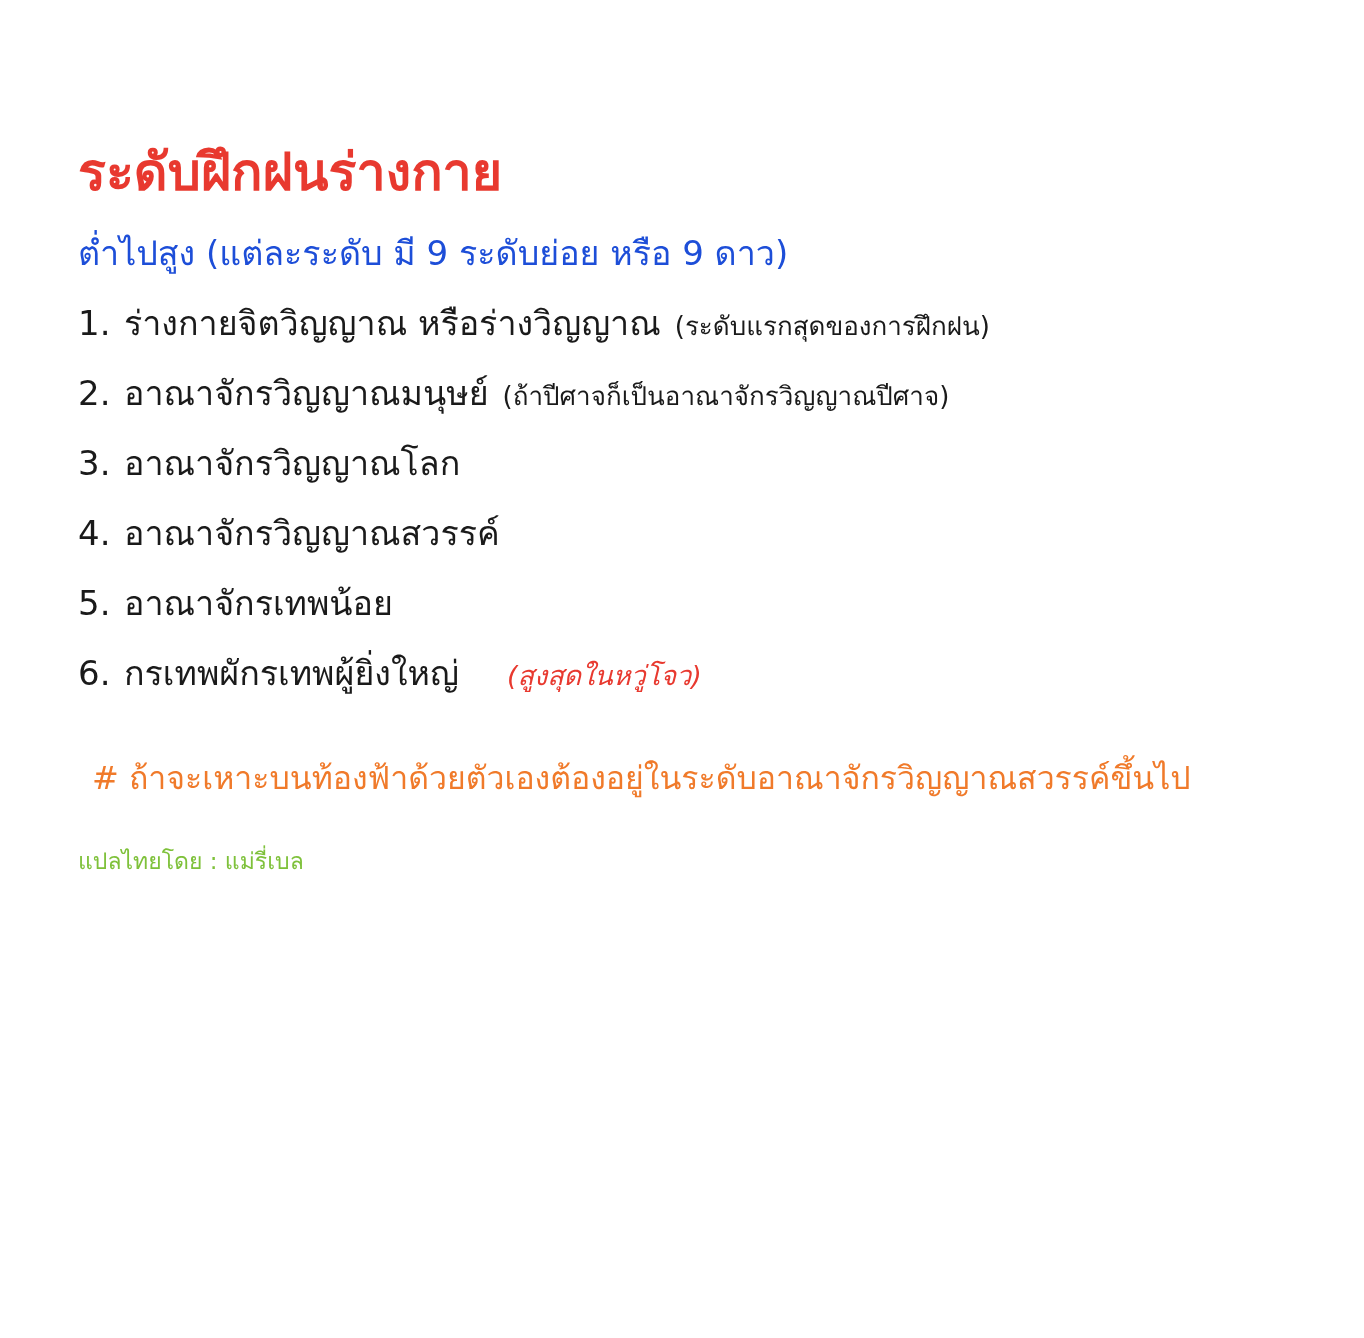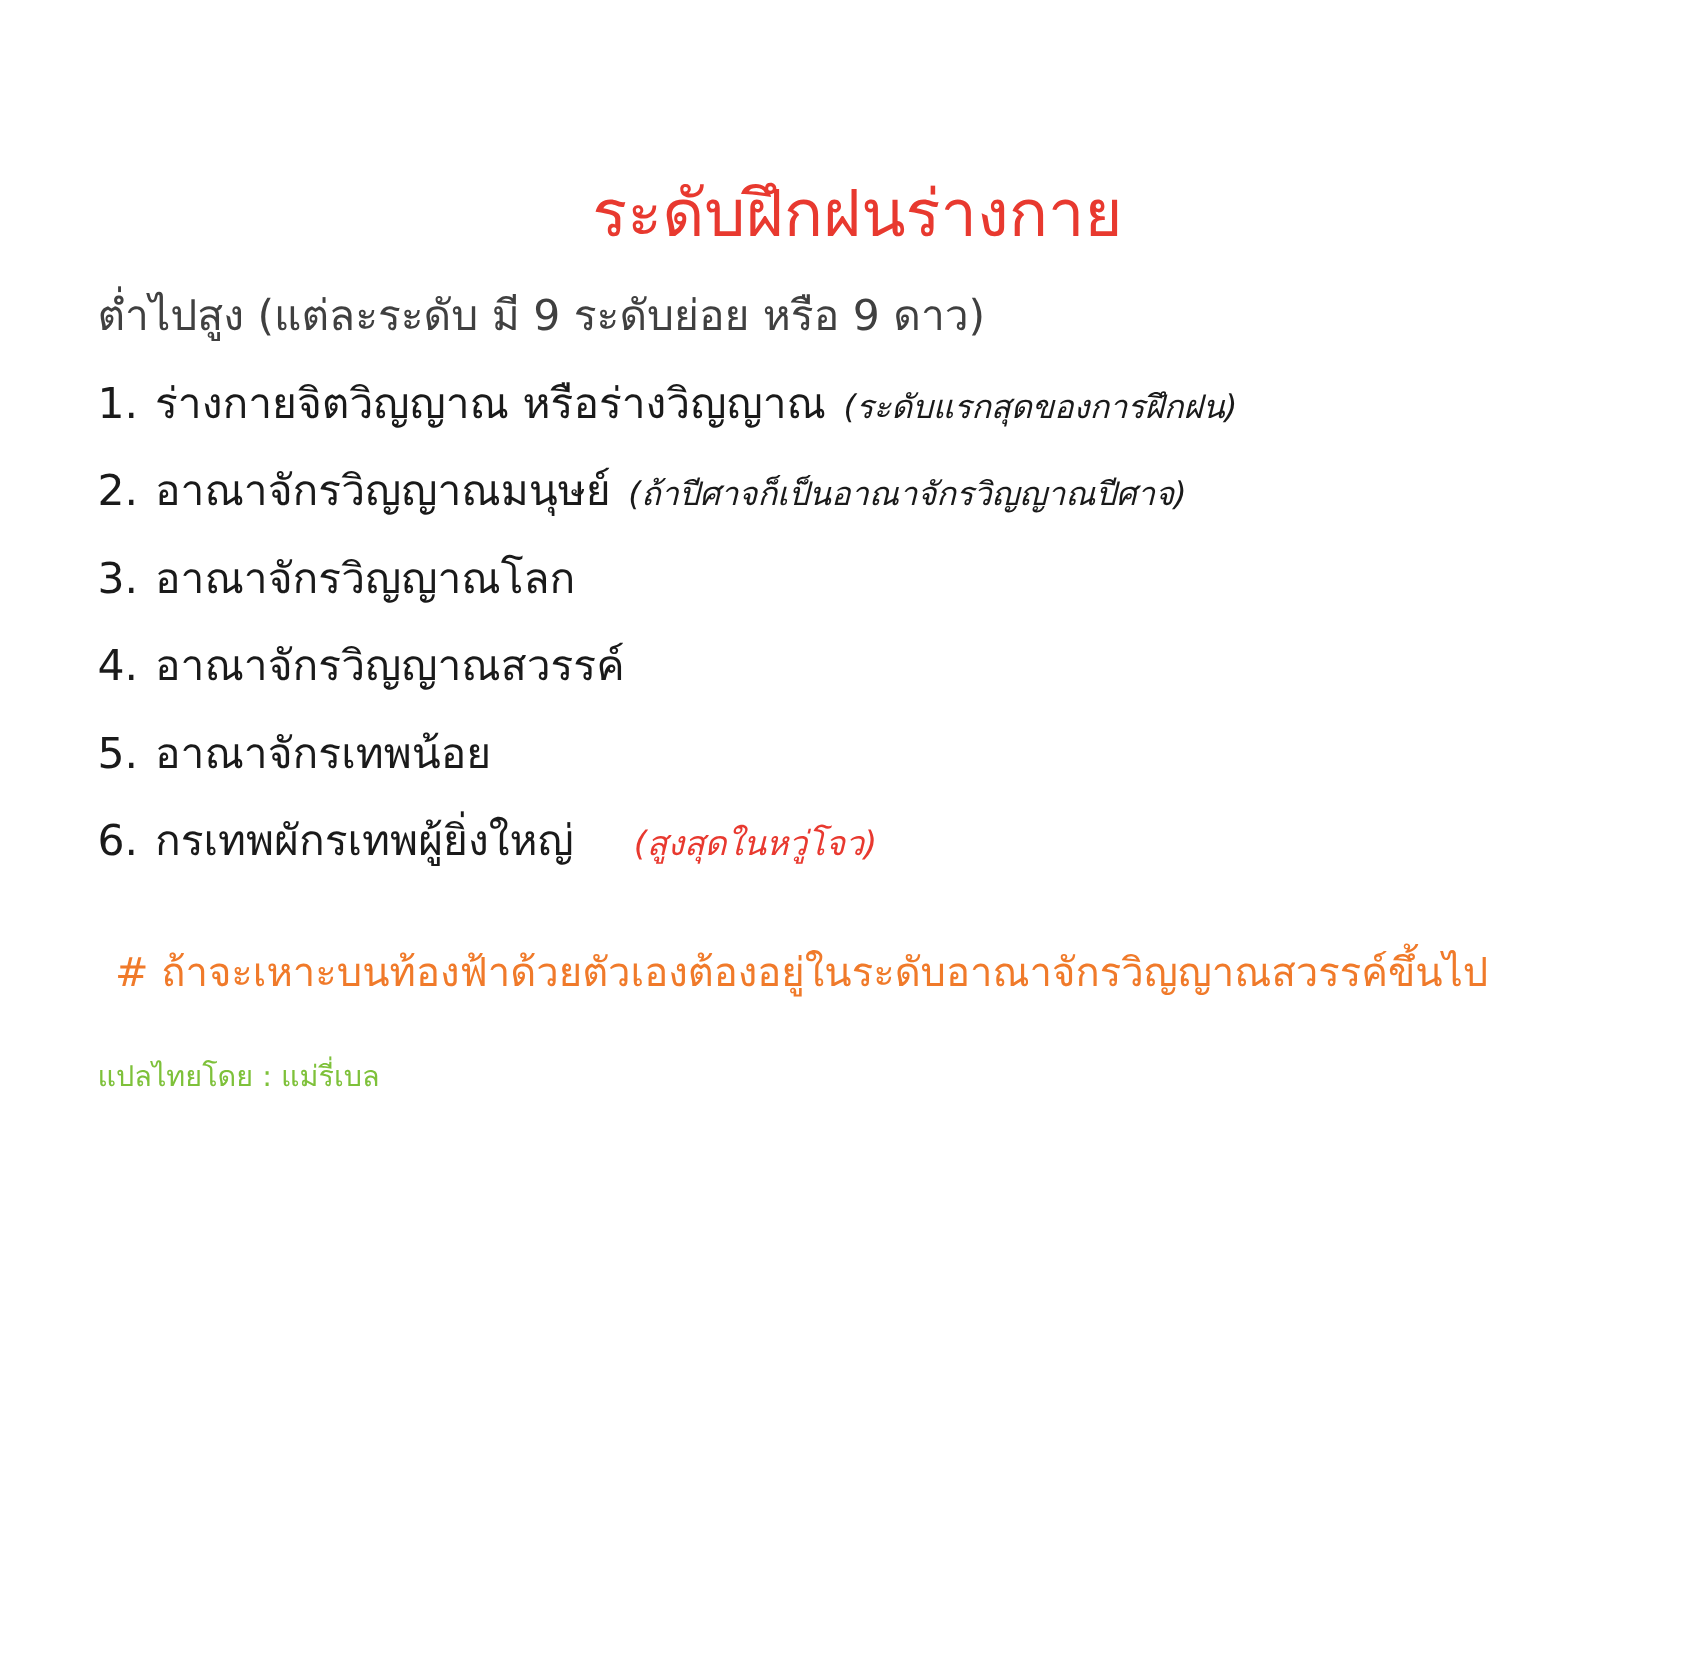--- a/index.html
+++ b/index.html
@@ -19,30 +19,29 @@
     position: absolute;
     top: 0;
     left: 0;
     width: 1364px;
     height: 1338px;
     box-sizing: border-box;
     padding: 140px 70px 0 78px;
   }
   .title {
     font-size: 52px;
-    font-weight: normal;
+    font-weight: bold;
     color: #e8392f;
     line-height: 1.25;
     margin: 0 0 26px 0;
     letter-spacing: 0px;
-    text-align: center;
   }
   .subtitle {
     font-size: 34px;
-    color: #404040;
+    color: #1d4ed8;
     line-height: 1.3;
     margin: 0 0 26px 0;
   }
   ol.levels {
     list-style: none;
     margin: 0;
     padding: 0;
   }
   ol.levels li {
     font-size: 34px;
@@ -60,21 +59,20 @@
     font-size: 34px;
   }
   .main-text {
     color: #1a1a1a;
     font-size: 34px;
   }
   .note {
     font-size: 26px;
     margin-left: 14px;
     color: #1a1a1a;
-    font-style: italic;
   }
   .note-red {
     font-size: 27px;
     margin-left: 48px;
     color: #e8392f;
     font-style: italic;
   }
   .footnote {
     margin-top: 58px;
     font-size: 32px;

